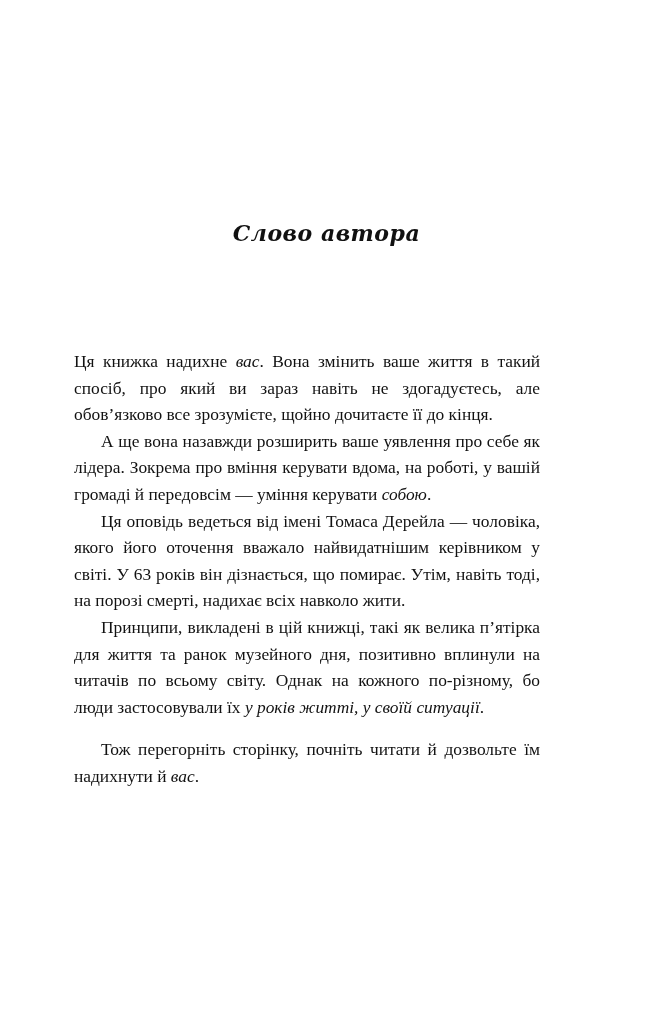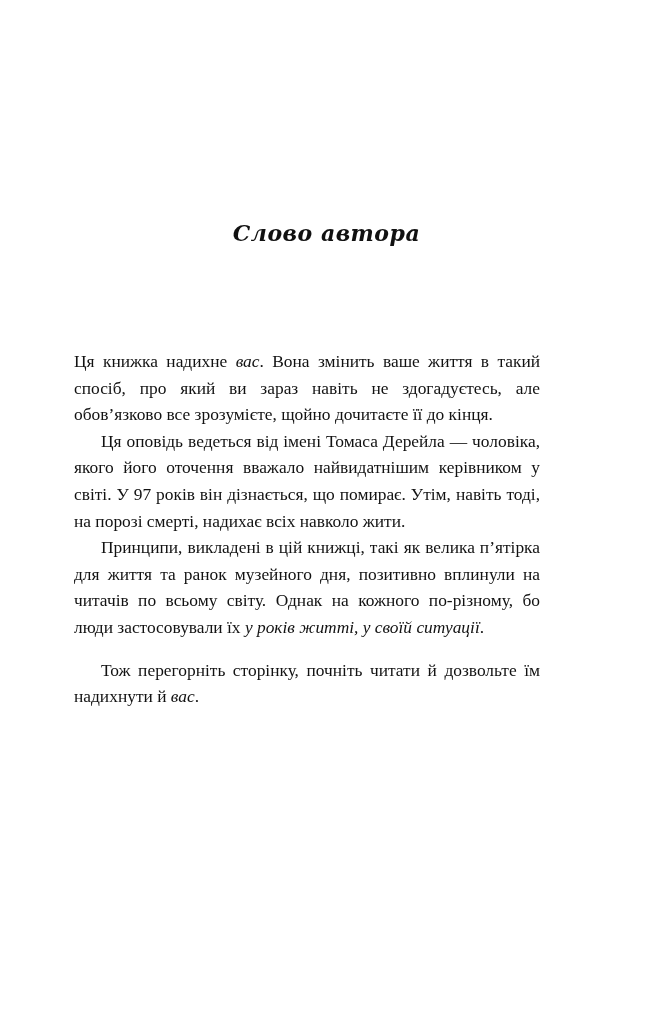--- a/index.html
+++ b/index.html
@@ -57,18 +57,19 @@
 </style>
 </head>
 <body>
 
 <div class="page">
 
   <h1 class="page-title">Слово автора</h1>
 
   <div class="body-block">
     <p>Ця книжка надихне <i>вас</i>. Вона змінить ваше життя в такий спосіб, про який ви зараз навіть не здогадуєтесь, але обов’язково все зрозумієте, щойно дочитаєте її до кінця.</p>
-    <p class="indent">Ця оповідь ведеться від імені Томаса Дерейла — чоловіка, якого його оточення вважало найвидатнішим керівником у світі. У 97 років він дізнається, що помирає. Утім, навіть тоді, на порозі смерті, надихає всіх навколо жити.</p>
+    <p class="indent">А ще вона назавжди розширить ваше уявлення про себе як лідера. Зокрема про вміння керувати вдома, на роботі, у вашій громаді й передовсім — уміння керувати <i>собою</i>.</p>
+    <p class="indent">Ця оповідь ведеться від імені Томаса Дерейла — чоловіка, якого його оточення вважало найвидатнішим керівником у світі. У 63 років він дізнається, що помирає. Утім, навіть тоді, на порозі смерті, надихає всіх навколо жити.</p>
     <p class="indent">Принципи, викладені в цій книжці, такі як велика п’ятірка для життя та ранок музейного дня, позитивно вплинули на читачів по всьому світу. Однак на кожного по-різному, бо люди застосовували їх <i>у років житті, у своїй ситуації</i>.</p>
     <p class="indent last">Тож перегорніть сторінку, почніть читати й дозвольте їм надихнути й <i>вас</i>.</p>
   </div>
 
 </div>
 
 </body></html>

